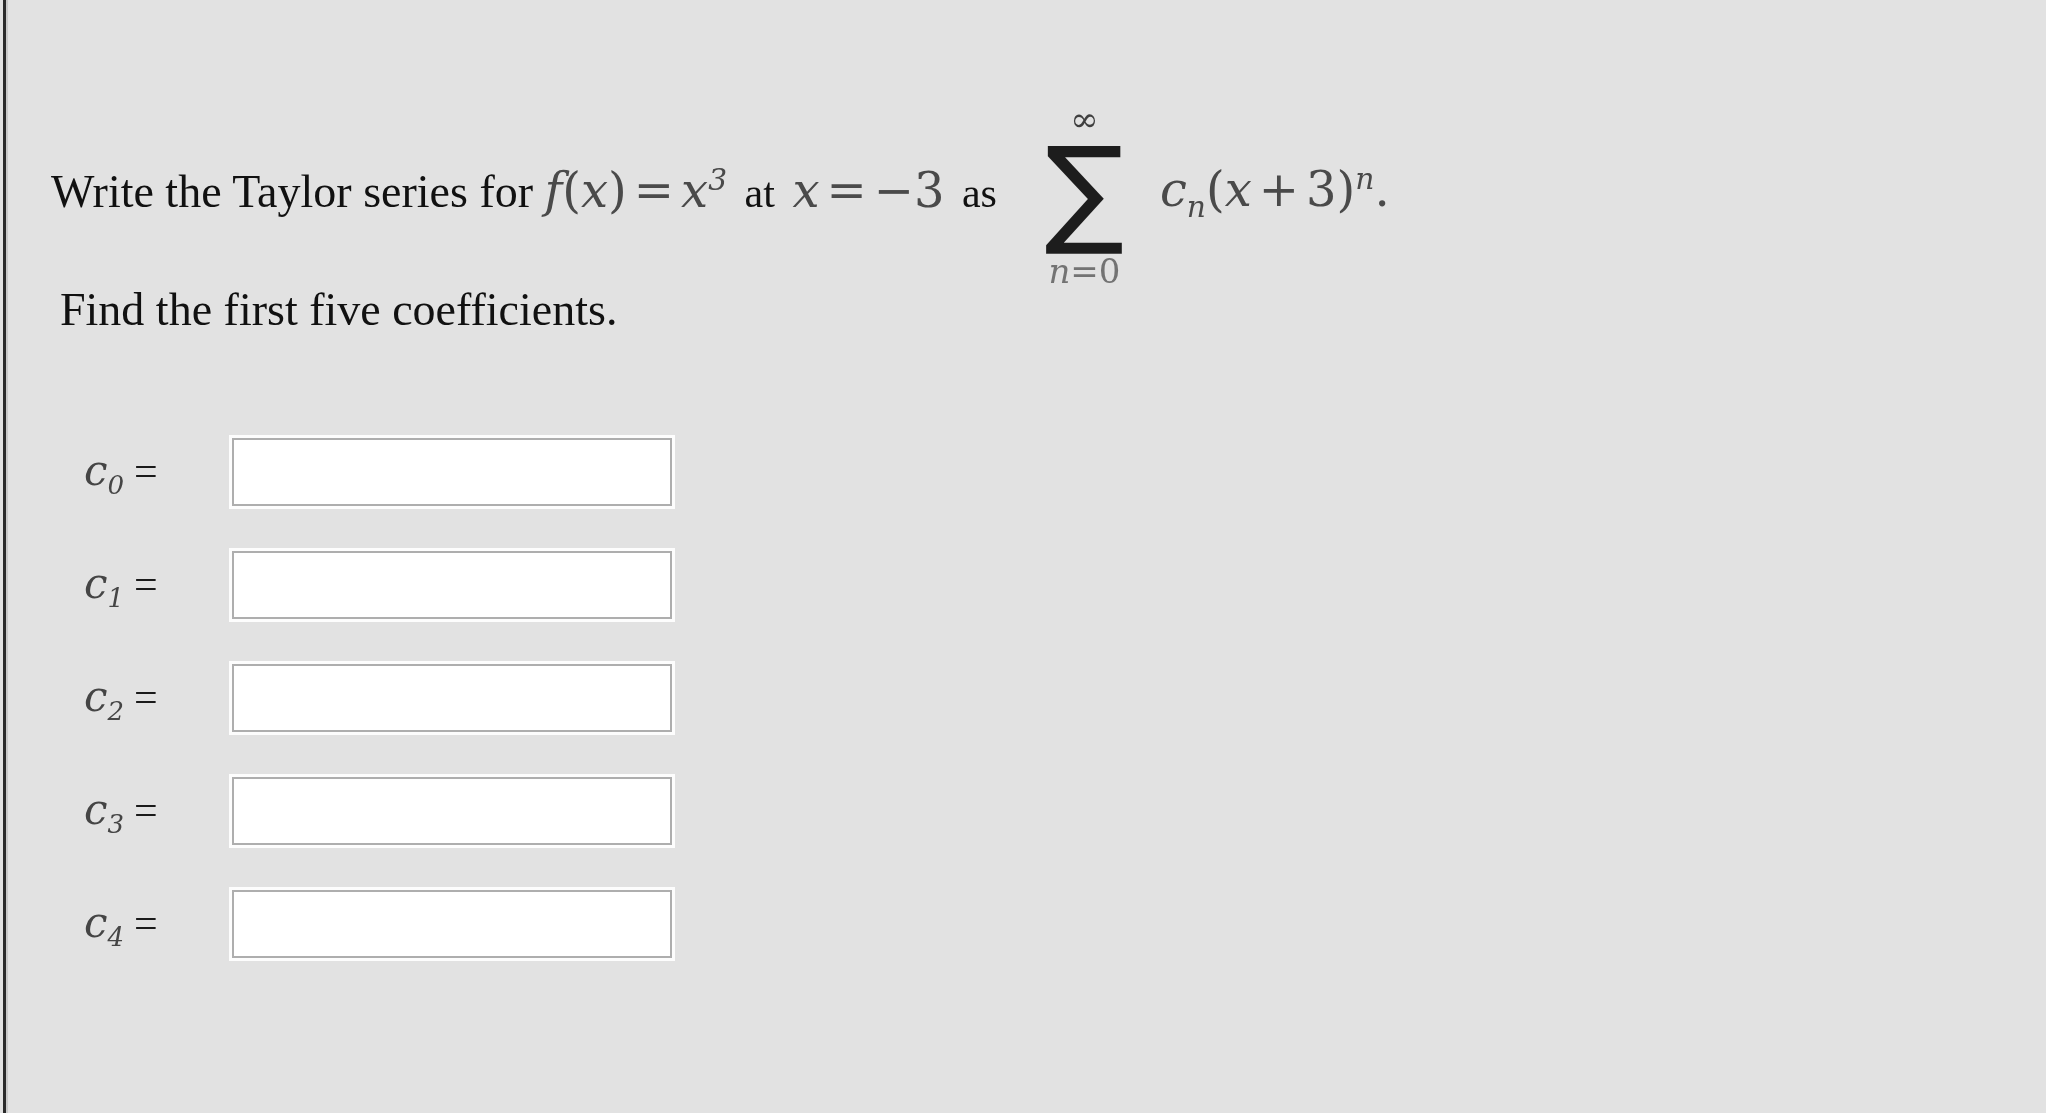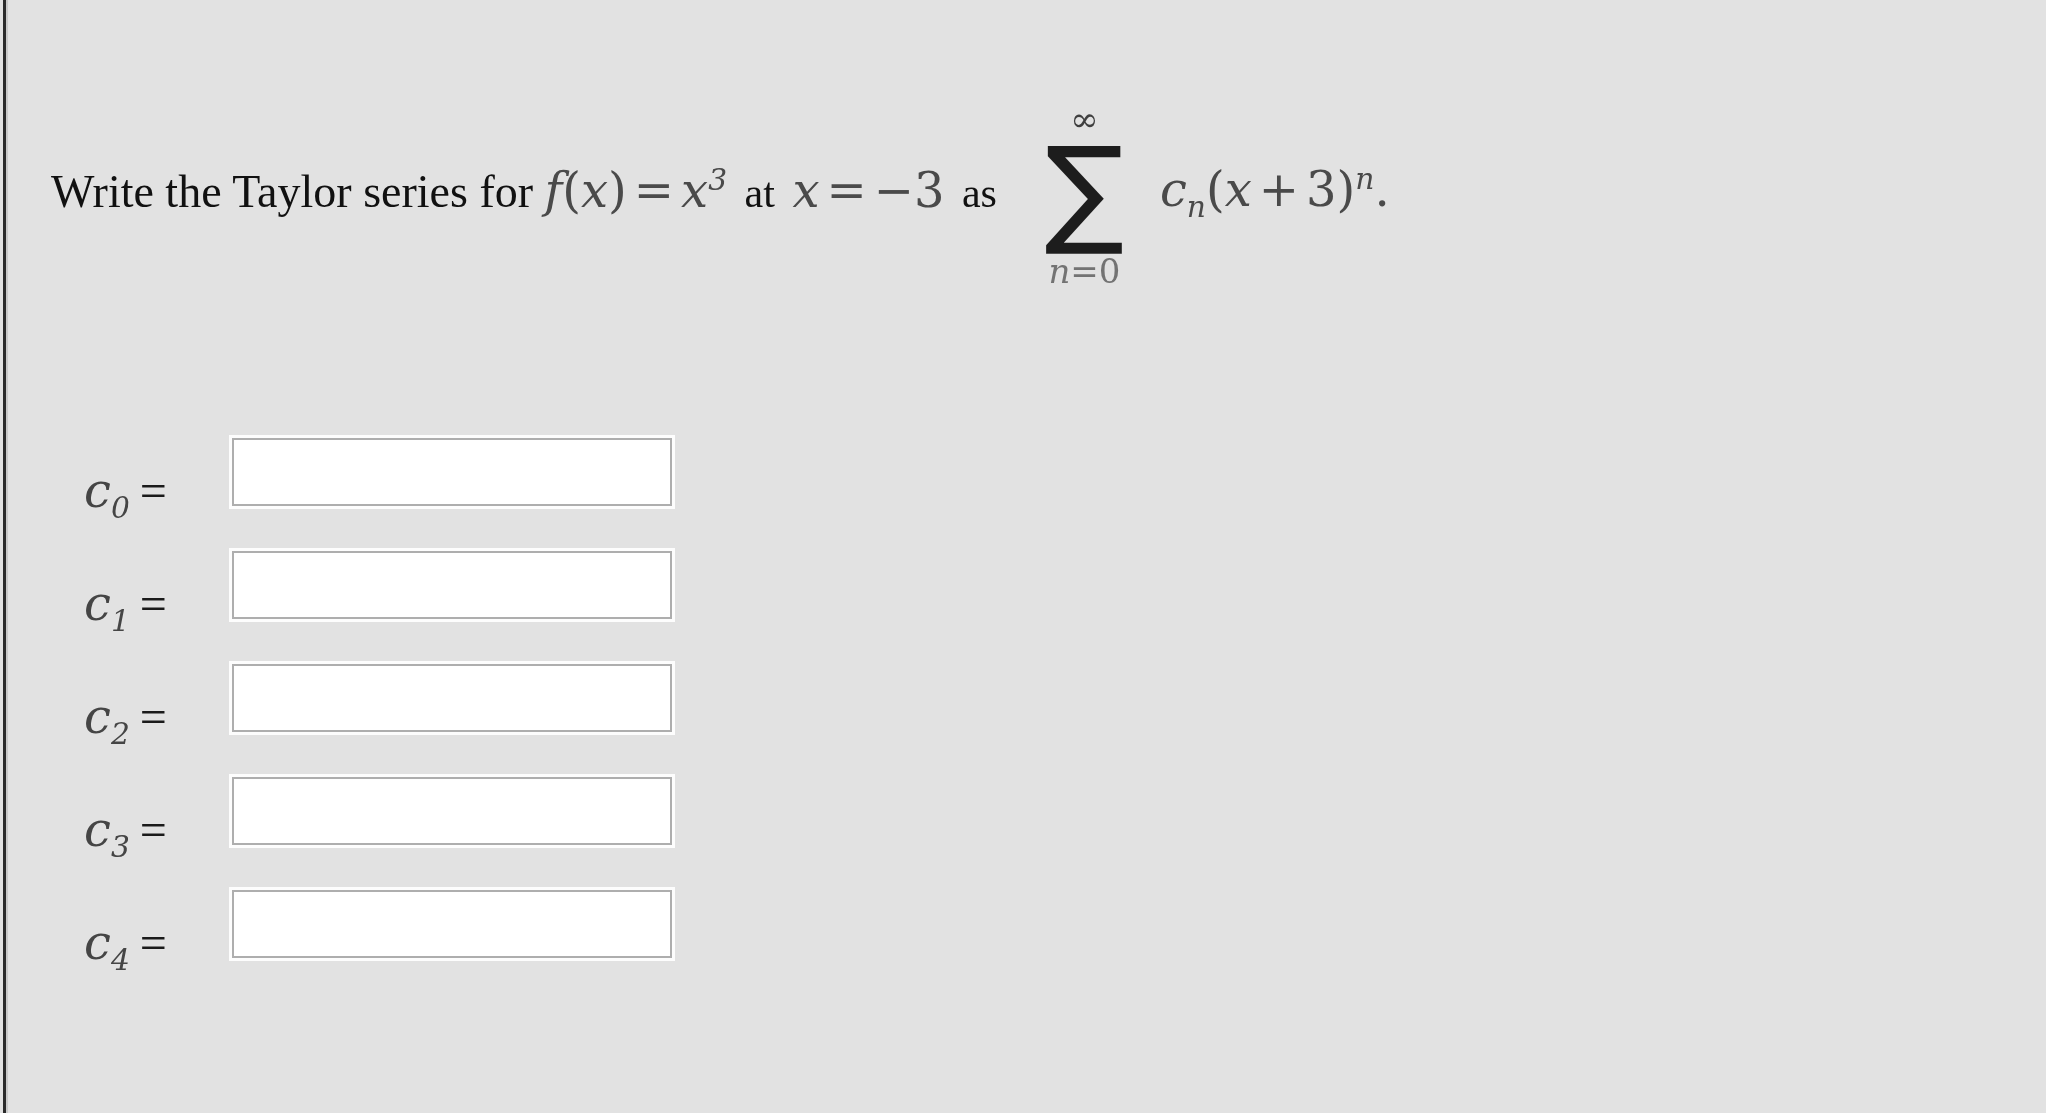--- a/index.html
+++ b/index.html
@@ -161,24 +161,23 @@
     height: 113px;
   }
   .coef-label {
     position: absolute;
     left: 24px;
     top: 14px;
     width: 150px;
     text-align: left;
     font-family: "DejaVu Serif", "Liberation Serif", serif;
     font-style: italic;
-    font-size: 48px;
+    font-size: 42px;
     color: #454545;
     white-space: nowrap;
-    margin-top: 16px;
   }
   .coef-label .idx {
     font-size: 0.62em;
     vertical-align: sub;
     font-style: italic;
   }
   .coef-label .eq {
     font-style: normal;
     color: #1a1a1a;
     padding-left: 10px;
@@ -227,20 +226,21 @@
         <span class="sum-limit-top">∞</span>
         <span class="sum-glyph">∑</span>
         <span class="sum-limit-bot"><span>n</span><span class="eqz">=</span><span class="eqz">0</span></span>
       </span>
 
       <span class="tail math"><span>c</span><span class="sub">n</span><span class="math-up">(</span><span>x</span><span class="op">+</span><span class="math-up">3</span><span class="math-up">)</span><span class="sup">n</span><span class="math-up">.</span></span>
 
     </div>
   </div>
 
+  <div class="second-line txt">Find the first five coefficients.</div>
 
   <div class="answers">
 
     <div class="answer-row">
       <span class="coef-label"><span>c</span><span class="idx">0</span><span class="eq">=</span></span>
       <input class="answer-input" type="text" placeholder="" style="">
     </div>
 
     <div class="answer-row">
       <span class="coef-label"><span>c</span><span class="idx">1</span><span class="eq">=</span></span>

